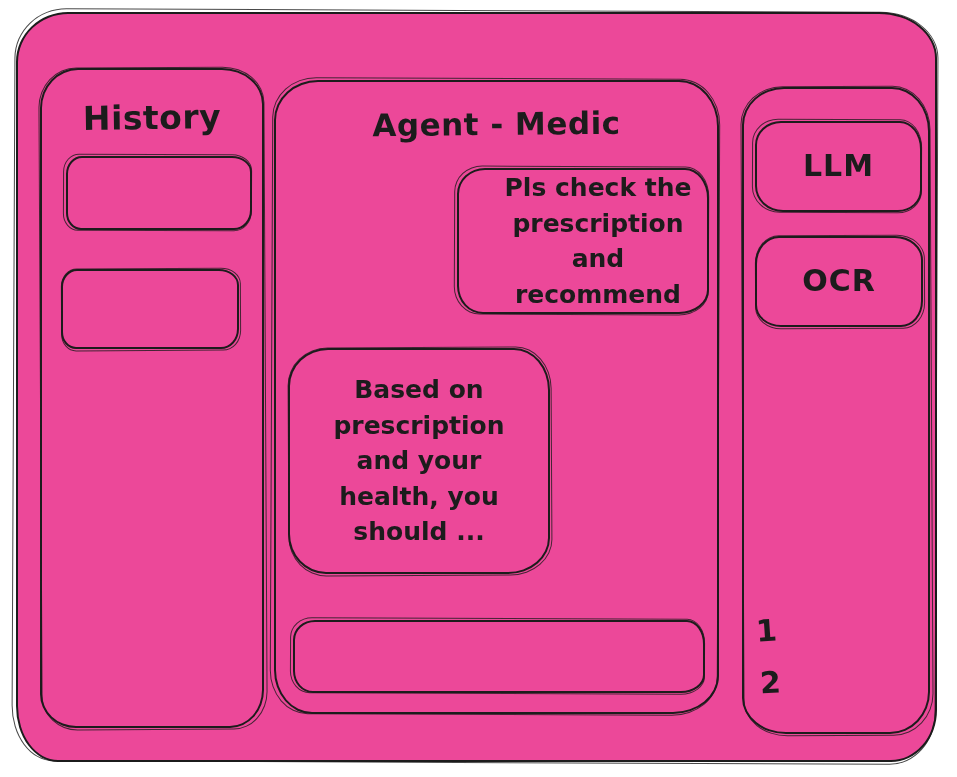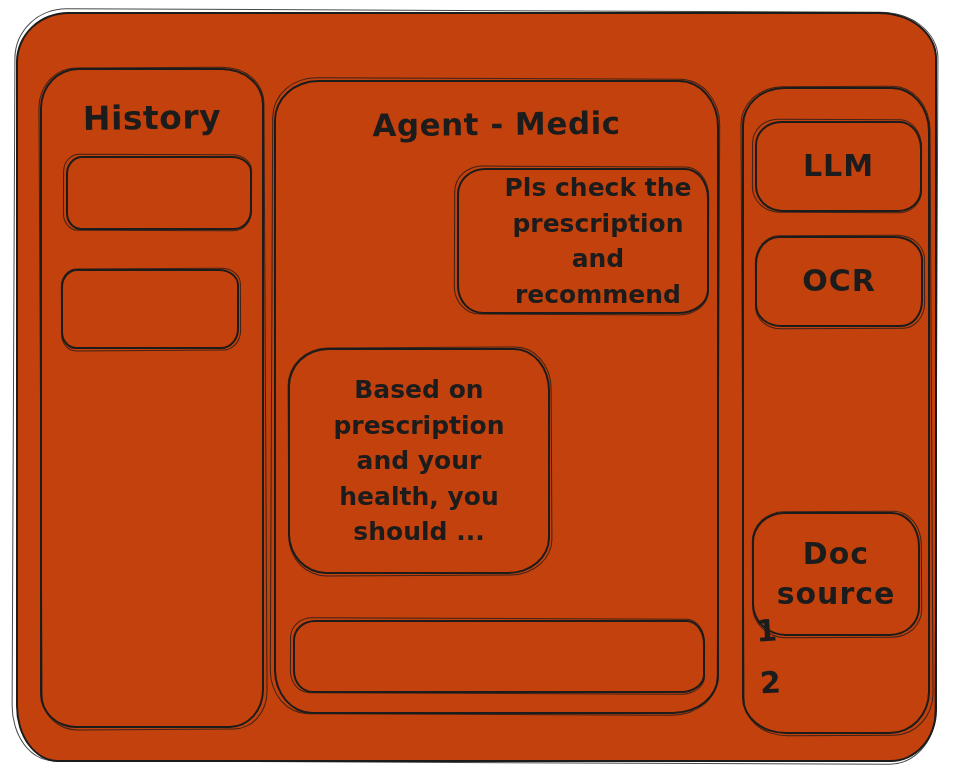--- a/index.html
+++ b/index.html
@@ -9,21 +9,21 @@
     height: 777px;
     background: #ffffff;
     font-family: "DejaVu Sans", sans-serif;
     color: #1c1c1c;
     overflow: hidden;
   }
 
   
   .sketch {
     position: absolute;
-    background: #c2410c;
+    background: #ec4899;
     border: 2.7px solid #1c1c1c;
     box-sizing: border-box;
   }
   .sketch::before {
     content: "";
     position: absolute;
     inset: -4px -2px -3px -5px;
     border: 1.5px solid rgba(28,28,28,0.8);
     border-radius: inherit;
     transform: rotate(0.25deg);
@@ -186,19 +186,18 @@
       <input type="text" placeholder="" style="">
     </div>
   </div>
 
   <div id="tools-panel" class="sketch alt">
     <div class="sketch tool-btn llm">LLM</div>
 
     <div class="sketch alt tool-btn ocr">OCR</div>
 
 
-    <div class="sketch alt tool-btn doc">Doc source</div>
 
     <div class="doc-item one">1</div>
     <div class="doc-item two">2</div>
   </div>
 
 </div>
 
 </body></html>

